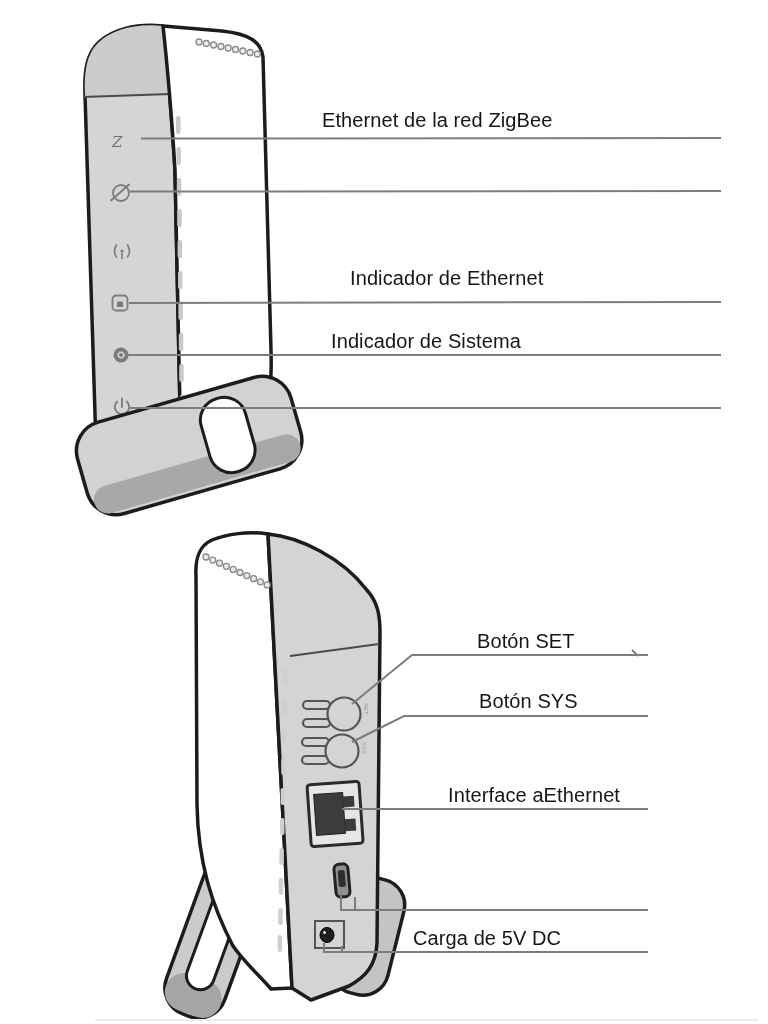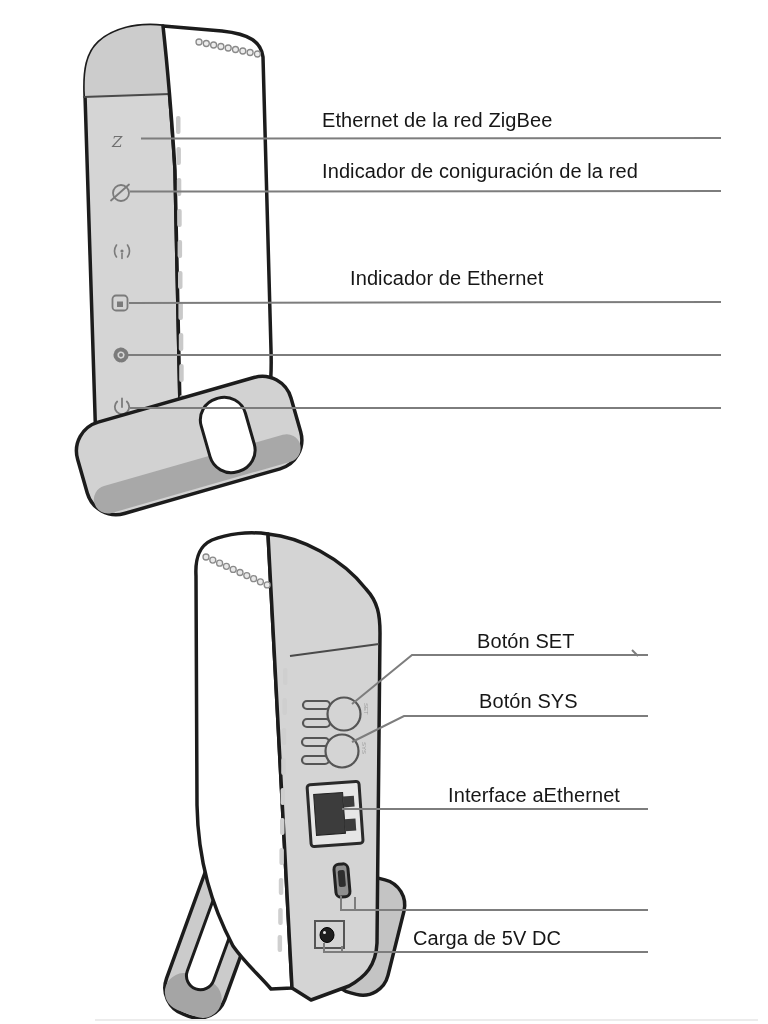--- a/index.html
+++ b/index.html
@@ -191,22 +191,22 @@
     <polyline points="352,742 404,716 648,716"></polyline>
     <line x1="342" y1="809" x2="648" y2="809"></line>
     <polyline points="341,896 341,910 648,910"></polyline>
     <line x1="355" y1="897" x2="355" y2="909"></line>
     <polyline points="324,943 324,952 648,952"></polyline>
     <line x1="342" y1="946" x2="342" y2="952"></line>
   </g>
 </svg>
 
   <div class="lbl t1">Ethernet de la red ZigBee</div>
-  <div class="lbl t2">Indicador de coniguración de la red</div>
   <div class="lbl t3">Indicador de Ethernet</div>
+  <div class="lbl t4">Indicador de Sistema</div>
 
   <div class="lbl b1">Botón SET</div>
   <div class="lbl b2">Botón SYS</div>
   <div class="lbl b3">Interface aEthernet</div>
   <div class="lbl b5">Carga de 5V DC</div>
 
   <div class="footer-line"></div>
 </div>
 
 </body></html>

